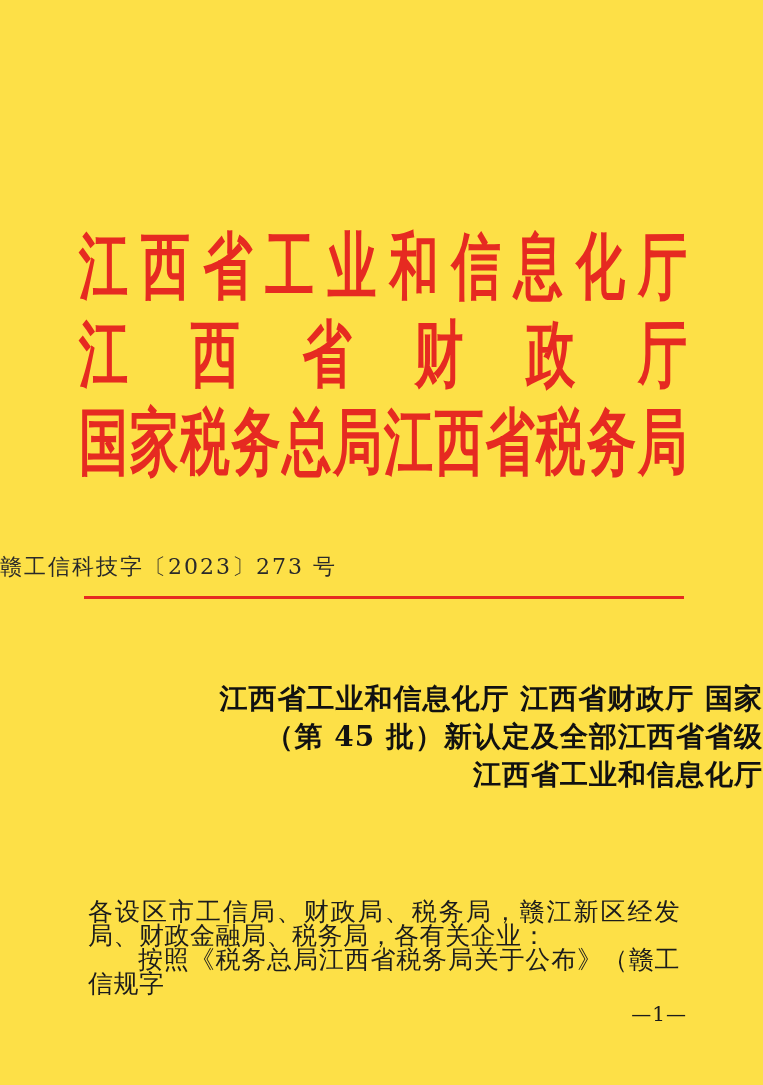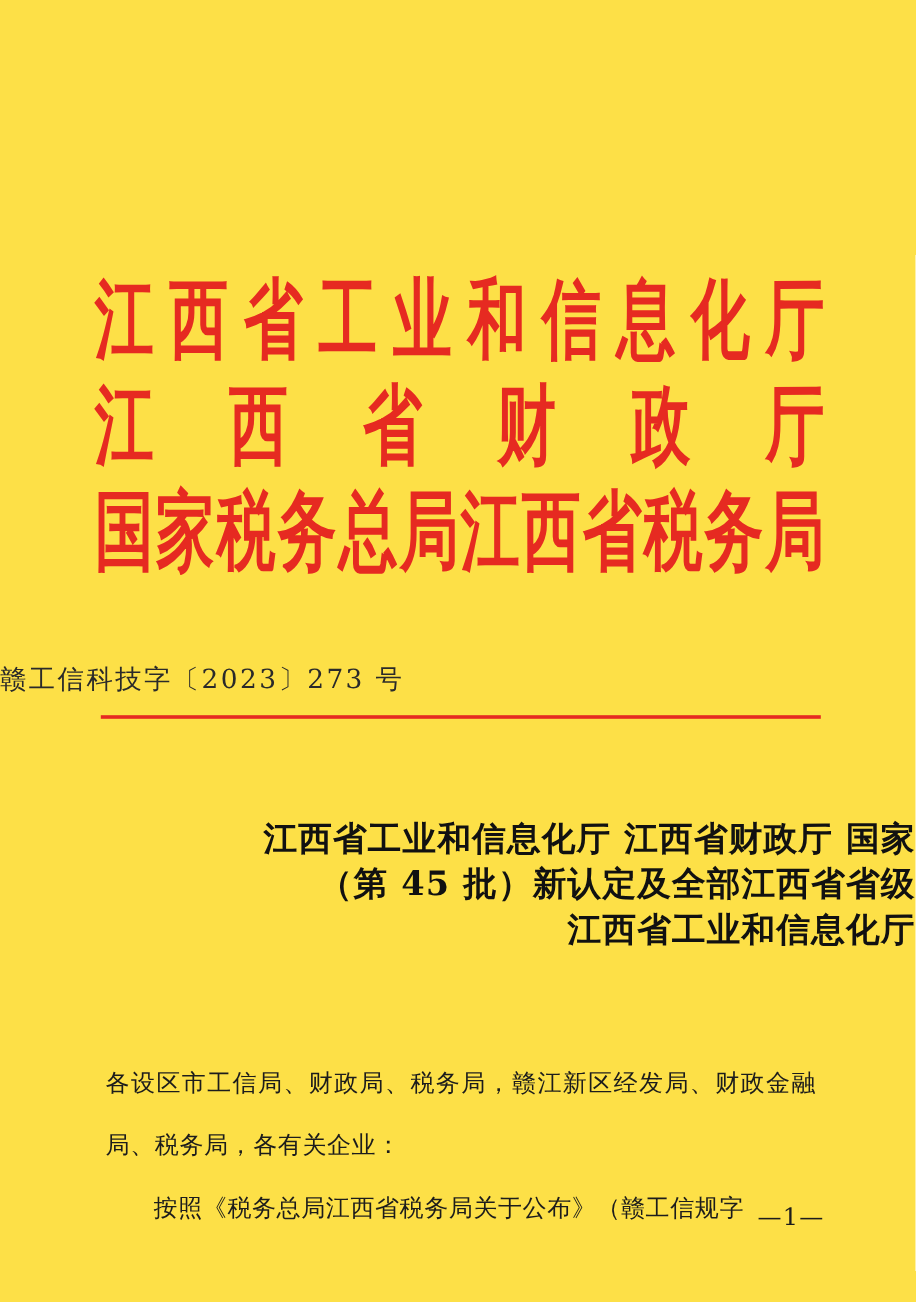--- a/index.html
+++ b/index.html
@@ -68,25 +68,25 @@
     font-size: 28px;
     font-weight: bold;
     color: #111111;
     line-height: 38px;
     letter-spacing: 1px;
   }
   
   .body-block {
     position: absolute;
     left: 88px;
-    top: 876px;
+    top: 900px;
     width: 592px;
-    font-size: 20px;
+    font-size: 25px;
     color: #1c1c1c;
-    line-height: 52px;
+    line-height: 24px;
     text-align: justify;
     letter-spacing: 0.5px;
   }
   .body-para {
     margin: 0;
   }
   .body-para.indent {
     text-indent: 2em;
   }
   

